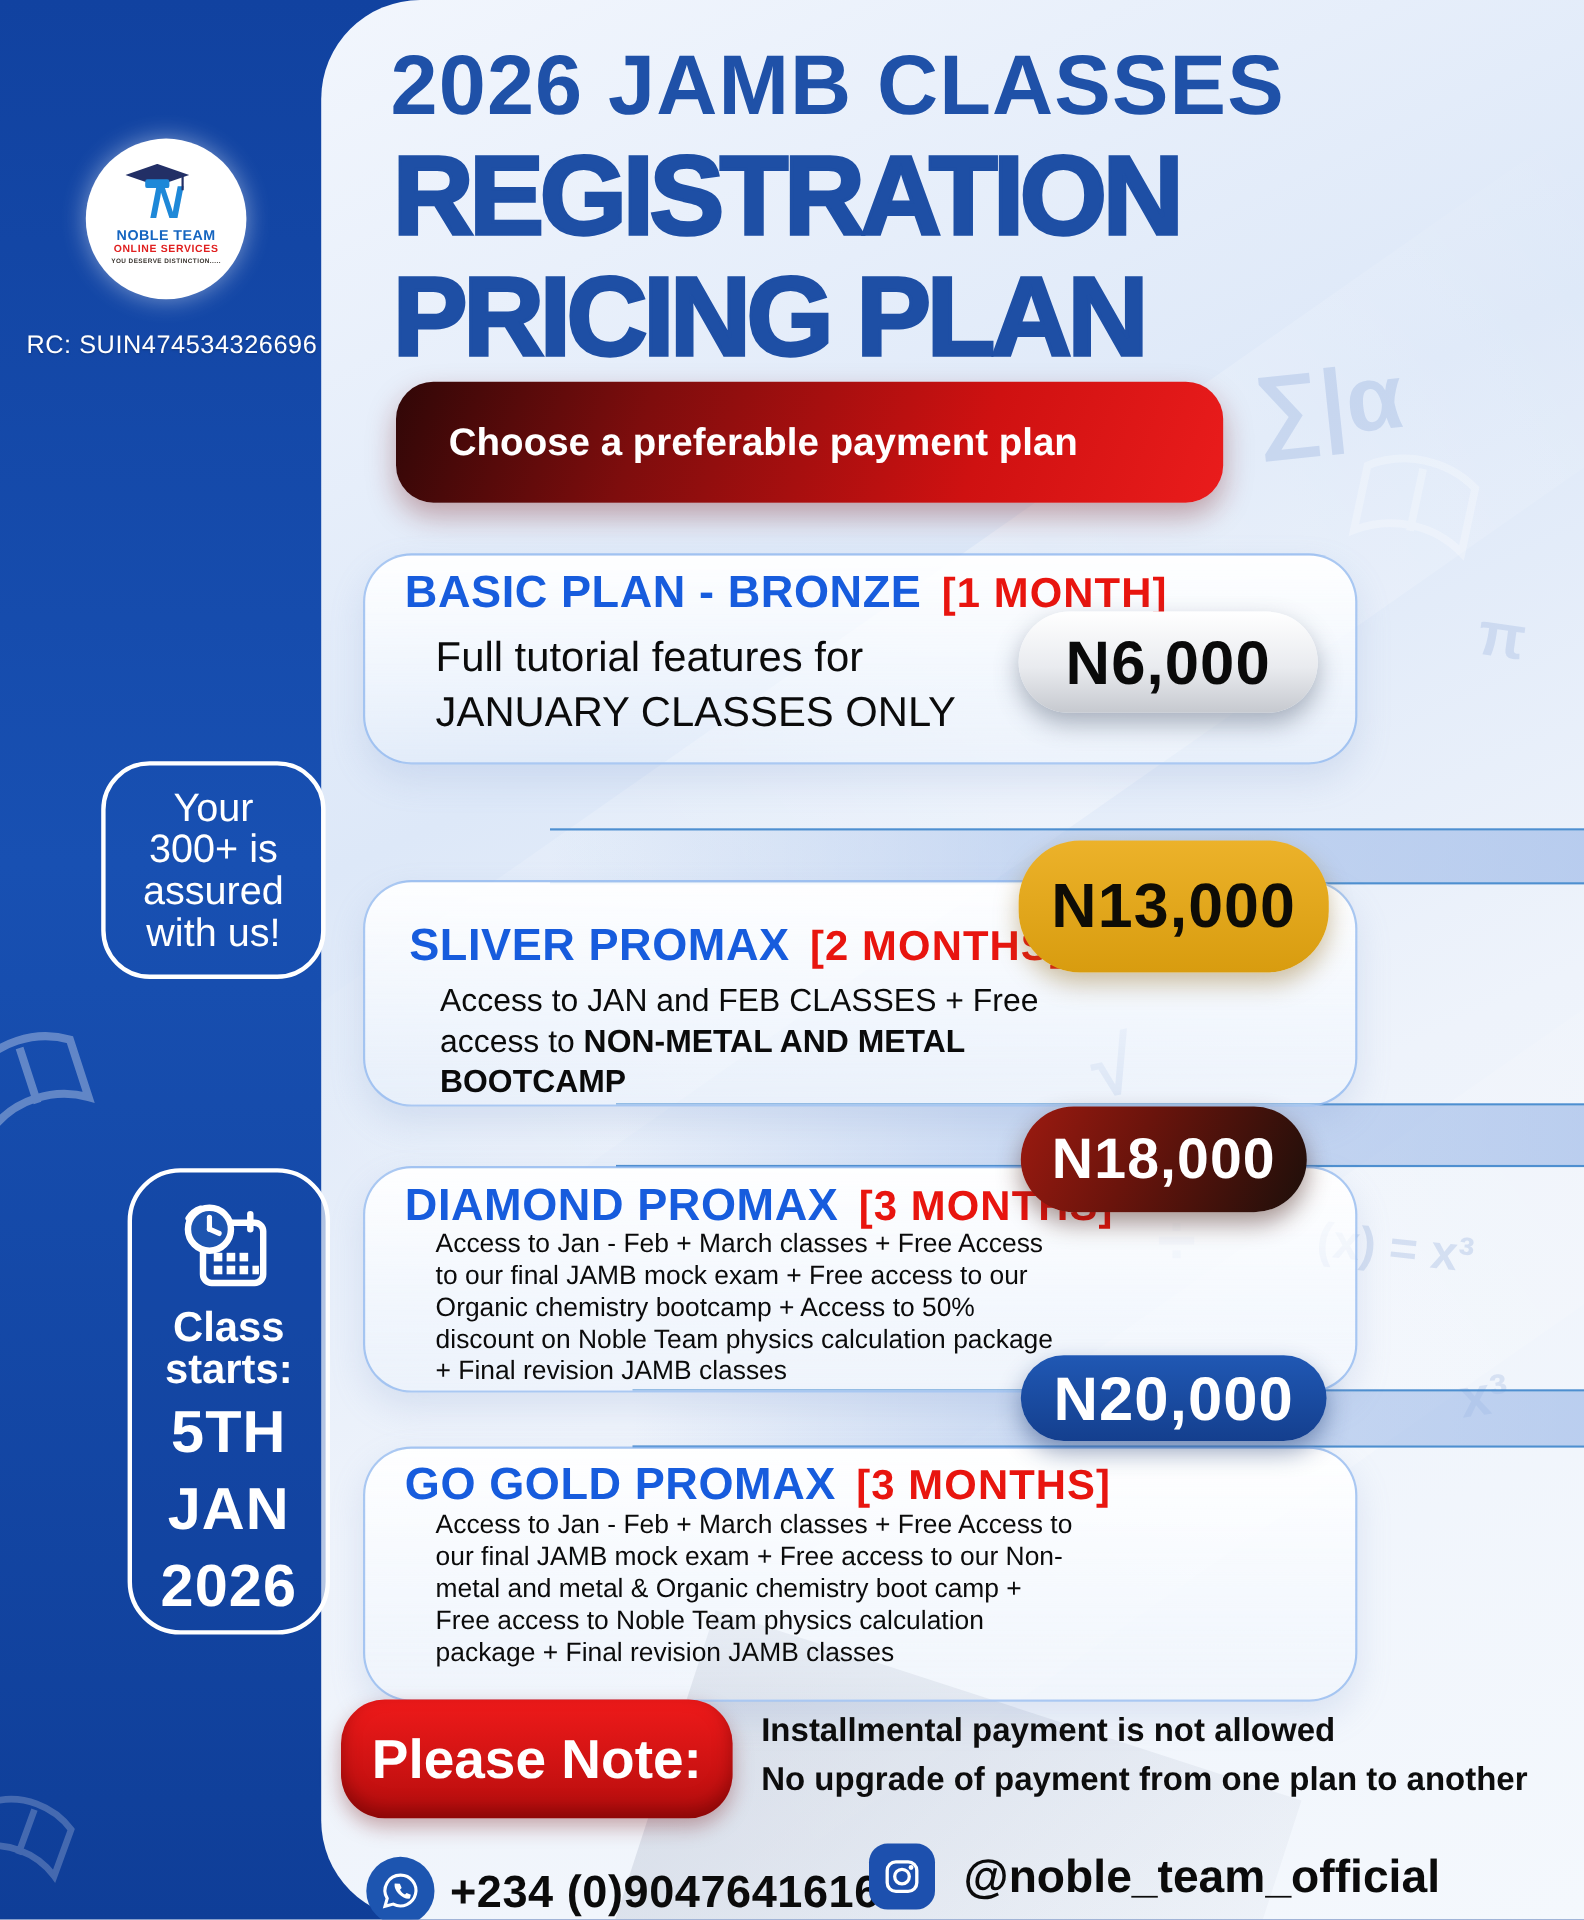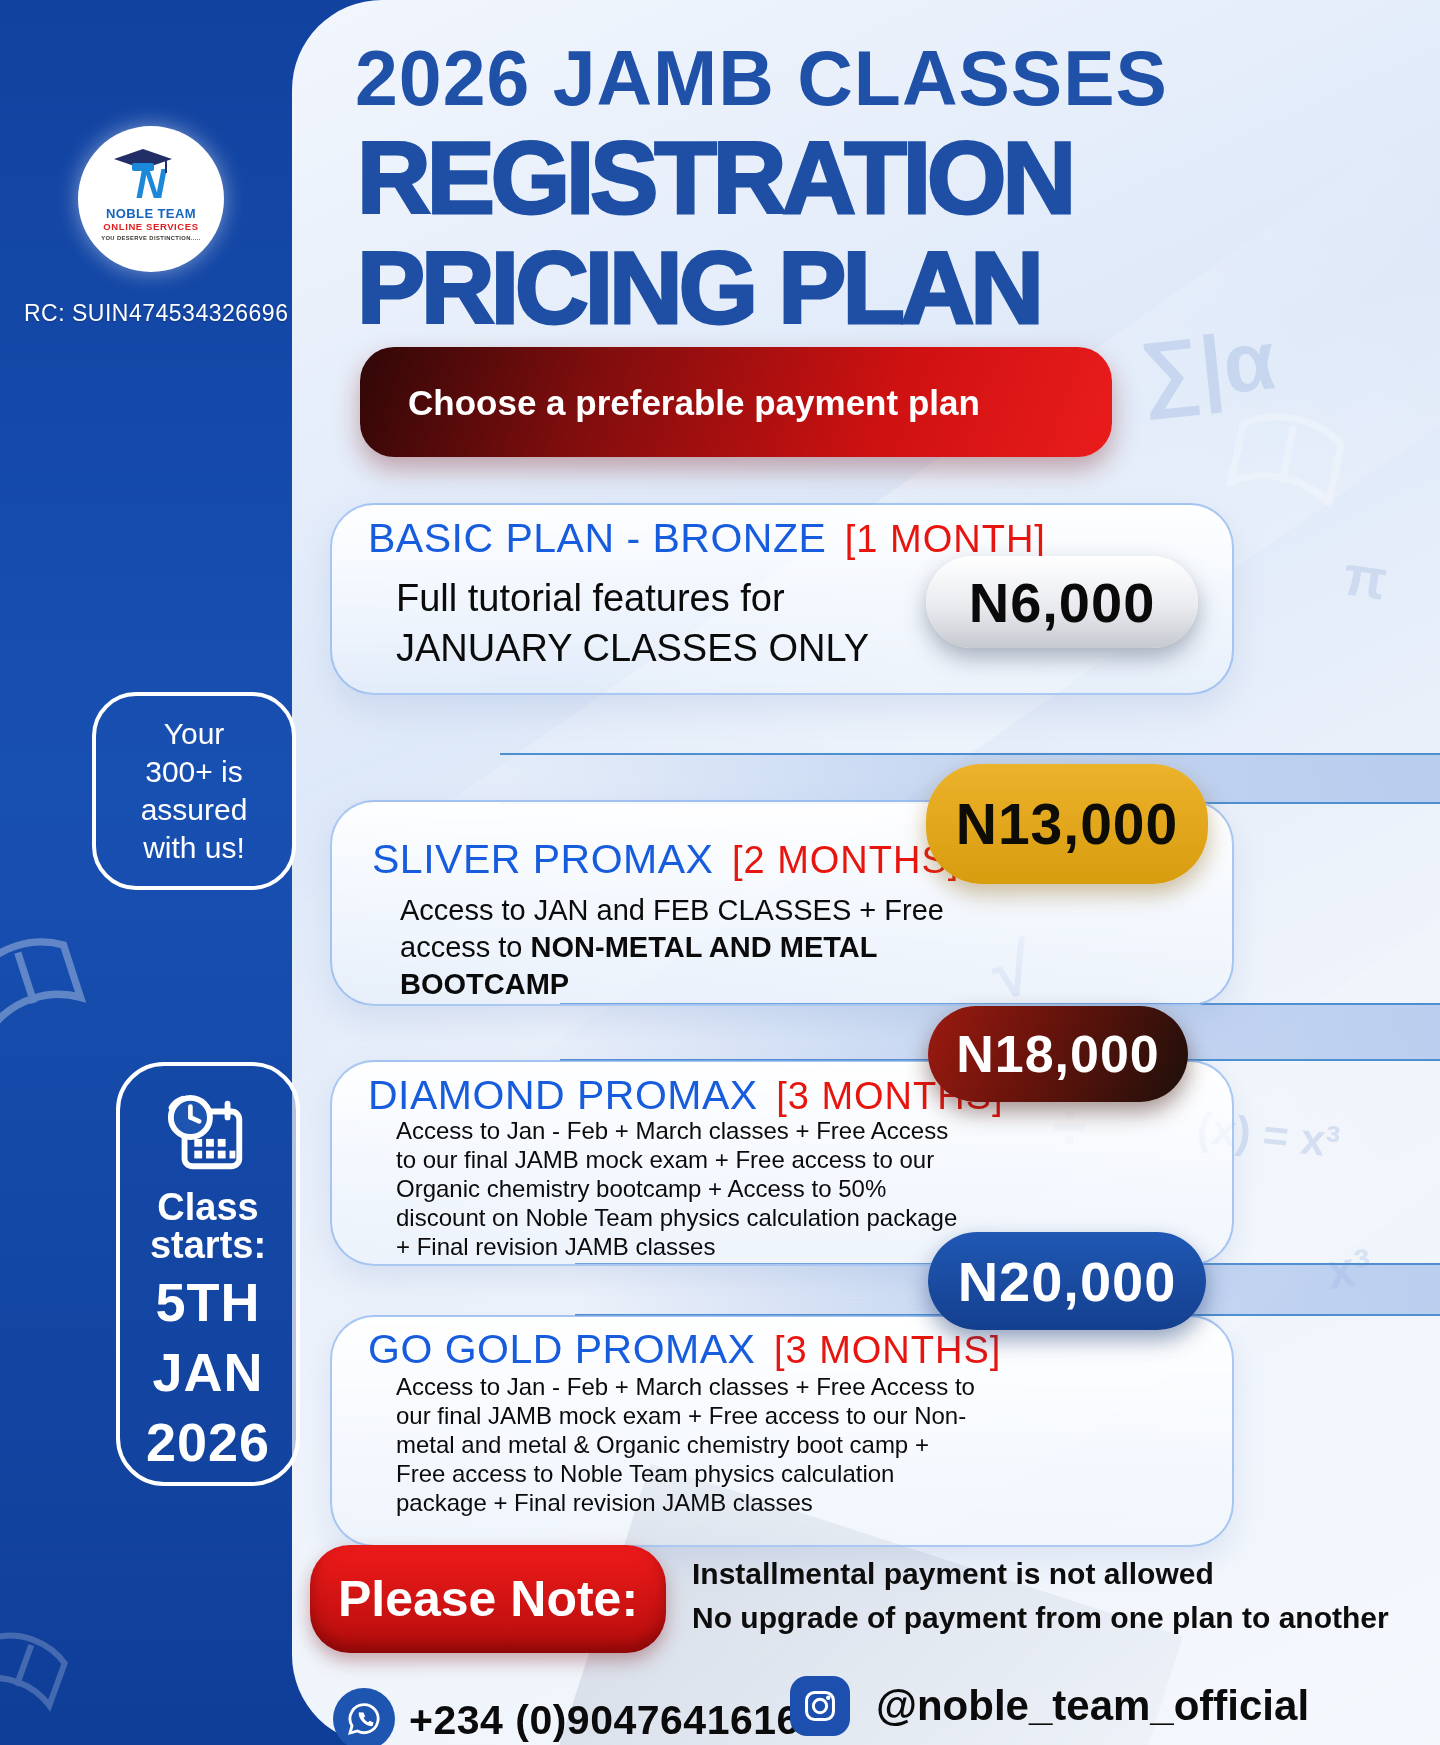--- a/index.html
+++ b/index.html
@@ -29,21 +29,21 @@
   .logo-n{font-size:42px;font-weight:700;font-style:italic;color:#1e88d8;line-height:42px;}
   .cap{position:absolute;left:18px;top:-8px;}
   .logo-name{font-size:13px;font-weight:700;color:#1565c0;letter-spacing:.4px;margin-top:1px;}
   .logo-sub{font-size:9.5px;font-weight:700;color:#e02020;letter-spacing:.6px;}
   .logo-tag{font-size:5.8px;font-weight:700;color:#38332e;letter-spacing:.4px;margin-top:3px;}
   .rc{position:absolute;left:24px;top:300px;z-index:3;color:#fff;font-size:23px;font-weight:500;letter-spacing:.5px;text-shadow:0 1px 2px rgba(0,0,0,.25);}
   .assure-box{
     position:absolute;left:92px;top:692px;width:204px;height:198px;z-index:3;
     border:4px solid #fff;border-radius:44px;box-sizing:border-box;
     display:flex;flex-direction:column;align-items:center;justify-content:center;
-    color:#fff;font-size:30px;line-height:38px;font-weight:500;text-align:center;
+    color:#fff;font-size:36px;line-height:38px;font-weight:500;text-align:center;
   }
   .class-box{
     position:absolute;left:116px;top:1062px;width:184px;height:424px;z-index:3;
     border:4px solid #fff;border-radius:48px;box-sizing:border-box;
     display:flex;flex-direction:column;align-items:center;padding-top:26px;
     color:#fff;text-align:center;background:rgba(18,66,160,.25);
   }
   .class-label{width:130px;font-size:38px;line-height:38px;font-weight:700;margin-top:10px;}
   .date-line{font-size:54px;line-height:64px;font-weight:700;letter-spacing:1px;margin-top:6px;}
   .book{position:absolute;z-index:2;opacity:.32;}
@@ -66,42 +66,42 @@
   .r2{left:560px;top:1003px;width:880px;height:54px;}
   .r3{left:575px;top:1263px;width:865px;height:49px;}
   .card{position:absolute;z-index:3;border:2px solid rgba(125,170,235,.65);border-radius:44px;
     background:linear-gradient(180deg,rgba(255,255,255,.95) 0%,rgba(246,250,255,.6) 65%,rgba(242,248,255,.2) 100%);
     box-shadow:0 14px 30px rgba(140,165,210,.22);}
   .c1{left:330px;top:503px;width:900px;height:188px;}
   .c2{left:330px;top:800px;width:900px;height:202px;}
   .c3{left:330px;top:1060px;width:900px;height:202px;}
   .c4{left:330px;top:1315px;width:900px;height:228px;}
   
-  .plan-head{position:absolute;z-index:5;font-weight:400;white-space:nowrap;text-align:right;}
+  .plan-head{position:absolute;z-index:5;font-weight:700;white-space:nowrap;text-align:right;}
   .plan-head .pname{color:#175cdd;font-size:41px;letter-spacing:.5px;}
   .plan-head .pdur{color:#e8150f;font-size:38px;margin-left:14px;letter-spacing:1px;}
   .h1{left:368px;top:515px;}
   .h2{left:372px;top:836px;}
   .h3{left:368px;top:1072px;}
   .h4{left:368px;top:1326px;}
   .plan-desc{position:absolute;z-index:5;color:#0b0b0b;font-weight:500;margin-left:28px;}
   .d1{left:368px;top:573px;width:560px;font-size:38px;line-height:50px;}
   .d2{left:372px;top:892px;width:545px;font-size:29px;line-height:37px;}
   .d2 b{font-weight:800;}
   .d3{left:368px;top:1116px;width:575px;font-size:24px;line-height:29px;}
   .d4{left:368px;top:1372px;width:585px;font-size:24px;line-height:29px;}
   
   .pill{position:absolute;z-index:6;display:flex;align-items:center;justify-content:center;font-weight:800;letter-spacing:1px;}
   .p1{left:926px;top:556px;width:272px;height:92px;border-radius:46px;color:#0a0a0a;font-size:56px;
       background:linear-gradient(180deg,#ffffff 0%,#e9ebef 55%,#c6c9cf 100%);box-shadow:0 10px 22px rgba(80,90,110,.45);}
   .p2{left:926px;top:764px;width:282px;height:120px;border-radius:56px;color:#0e0c06;font-size:57px;
       background:linear-gradient(180deg,#ecb22a 0%,#d89c0f 100%);box-shadow:0 10px 22px rgba(140,100,20,.4);}
   .p3{left:928px;top:1006px;width:260px;height:96px;border-radius:48px;color:#fff;font-size:52px;
       background:linear-gradient(115deg,#9c1a10 0%,#6b140c 40%,#1d0f0a 100%);box-shadow:0 10px 22px rgba(60,20,10,.45);}
-  .p4{left:928px;top:1232px;width:278px;height:98px;border-radius:52px;color:#fff;font-size:56px;
+  .p4{left:928px;top:1232px;width:278px;height:78px;border-radius:52px;color:#fff;font-size:56px;
       background:linear-gradient(180deg,#2058b4 0%,#143f8e 100%);box-shadow:0 10px 22px rgba(20,50,110,.45);}
   
   .note-pill{position:absolute;left:310px;top:1545px;width:356px;height:108px;z-index:6;border-radius:40px;
     background:linear-gradient(180deg,#ef1a1a 0%,#b50d0d 100%);box-shadow:inset 0 -8px 16px rgba(90,0,0,.5),0 8px 18px rgba(120,20,20,.35);
     color:#fff;font-size:50px;font-weight:800;display:flex;align-items:center;justify-content:center;}
   .note-text{position:absolute;left:692px;top:1552px;z-index:6;color:#0d0d0d;font-size:30px;line-height:44px;font-weight:600;}
   .wa-icon{position:absolute;left:333px;top:1688px;width:62px;height:62px;border-radius:50%;background:#1d55b0;z-index:6;
     display:flex;align-items:center;justify-content:center;}
   .wa-num{position:absolute;left:409px;top:1697px;z-index:6;font-size:41px;font-weight:700;color:#0b0b0b;letter-spacing:.5px;}
   .ig-icon{position:absolute;left:790px;top:1676px;width:60px;height:60px;border-radius:17px;background:#1d50ae;z-index:6;

